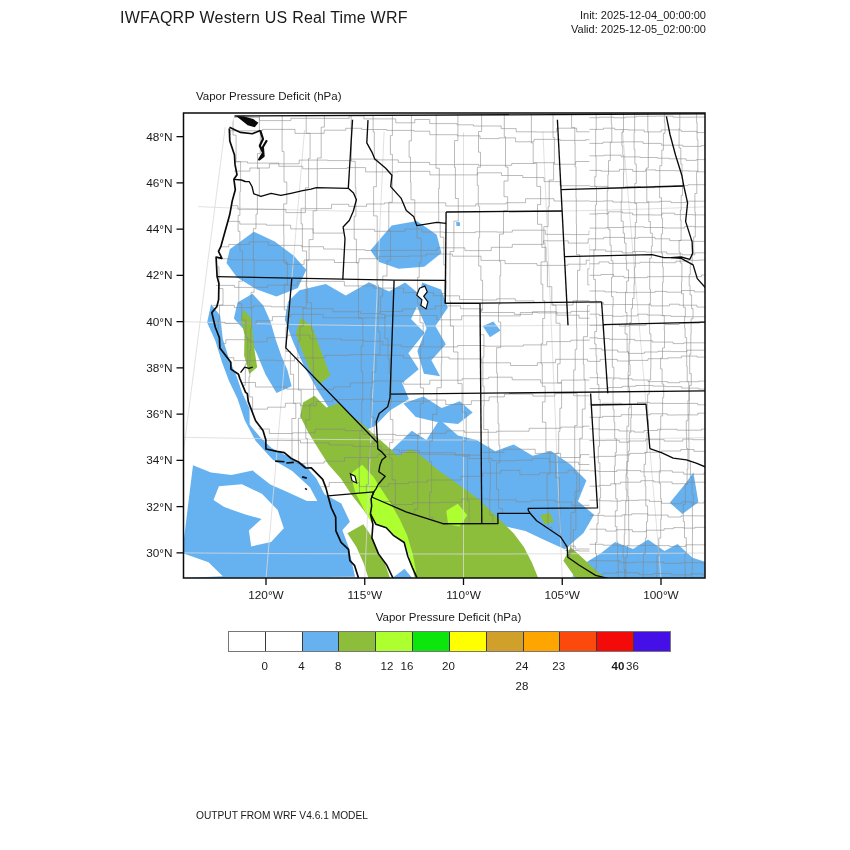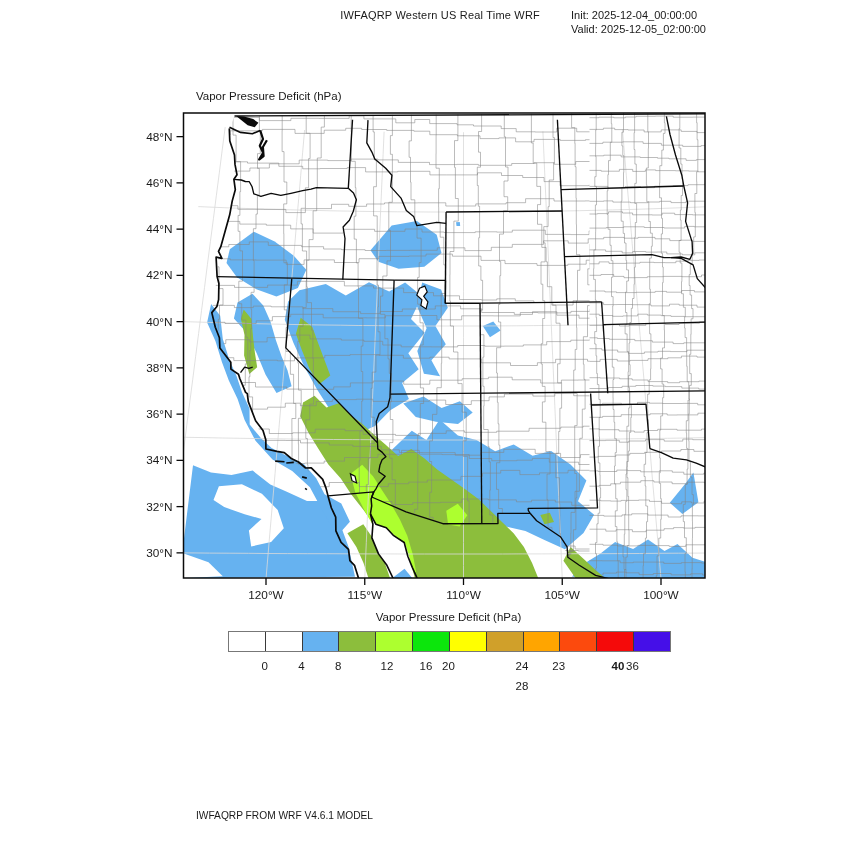--- a/index.html
+++ b/index.html
@@ -1,20 +1,20 @@
 <!DOCTYPE html>
 <html><head>
 <meta charset="utf-8">
 <style>
   html,body{margin:0;padding:0;background:#fff;}
   .fig{position:relative;width:850px;height:850px;background:#ffffff;
        font-family:"Liberation Sans",sans-serif;color:#111;overflow:hidden;}
   .abs{position:absolute;}
-  .page-title{left:120px;top:9px;width:420px;text-align:right;font-size:11px;color:#1a1a1a;letter-spacing:0.2px;}
-  .initblock{right:144px;top:8px;text-align:left;font-size:11px;line-height:14px;color:#1a1a1a;}
+  .page-title{left:120px;top:9px;width:420px;text-align:left;font-size:16px;color:#1a1a1a;letter-spacing:0.2px;}
+  .initblock{right:144px;top:8px;text-align:right;font-size:11px;line-height:14px;color:#1a1a1a;}
   .field-label{left:196px;top:90px;font-size:11.5px;color:#1a1a1a;}
   #map-svg{left:0;top:0;}
   .cb-title{left:228px;top:611px;width:441px;text-align:center;font-size:11.5px;color:#1a1a1a;}
   .cb-bar{left:228px;top:631px;width:441px;height:19px;display:flex;border:1px solid #777;box-sizing:content-box;}
   .cb-cell{flex:1 1 0;border-left:1px solid #3a3a3a;}
   .cb-cell:first-child{border-left:none;}
   .cb-labels{left:228px;top:660px;width:441px;height:14px;}
   .cb-tick{position:absolute;top:0;width:26px;margin-left:-13px;text-align:center;font-size:11.5px;color:#1a1a1a;}
   .footer{left:196px;top:809px;font-size:10.2px;line-height:13.5px;color:#1a1a1a;}
 </style>
@@ -266,25 +266,25 @@
       <div class="cb-cell" style="background: rgb(255, 165, 0);"></div>
       <div class="cb-cell" style="background: rgb(252, 74, 13);"></div>
       <div class="cb-cell" style="background: rgb(245, 10, 10);"></div>
       <div class="cb-cell" style="background: rgb(69, 15, 232);"></div>
     </div>
   <div class="abs cb-labels" id="cb-labels">
       <span class="cb-tick" style="left: 36.75px;">0</span>
       <span class="cb-tick" style="left: 73.5px;">4</span>
       <span class="cb-tick" style="left: 110.25px;">8</span>
       <span class="cb-tick" style="left: 159px;">12</span>
-      <span class="cb-tick" style="left: 198px;">16</span>
+      <span class="cb-tick" style="left: 179px;">16</span>
       <span class="cb-tick" style="left: 220.5px;">20</span>
       <span class="cb-tick" style="left: 253px; margin-left: 28px;">24</span>
       <span class="cb-tick" style="left: 294px; margin-top: 20px;">28</span>
       <span class="cb-tick" style="left: 330.75px;">23</span>
       <span class="cb-tick" style="left: 367.5px; margin-left: 24px;">36</span>
       <span class="cb-tick" style="left: 390px; font-weight: bold;">40</span>
     </div>
 
   <div class="abs footer">
-    <div>IWFAQRP FROM WRF V4.6.1 MODEL</div>
+    <div>OUTPUT FROM WRF V4.6.1 MODEL</div>
   </div>
 </div>
 
 </body></html>

